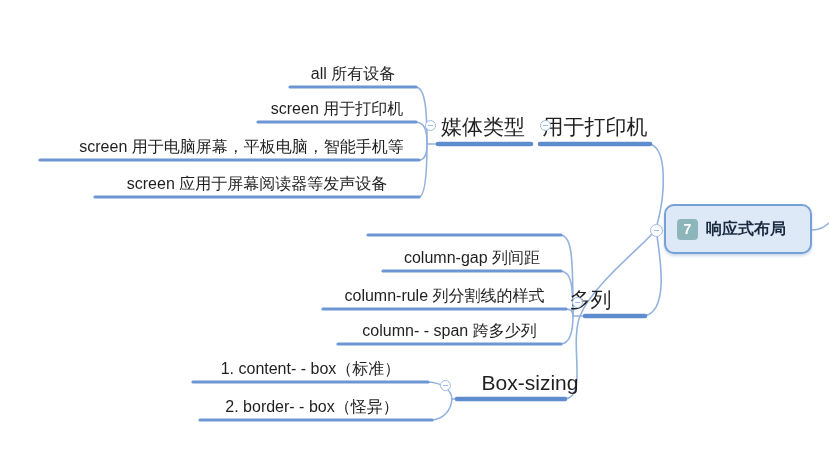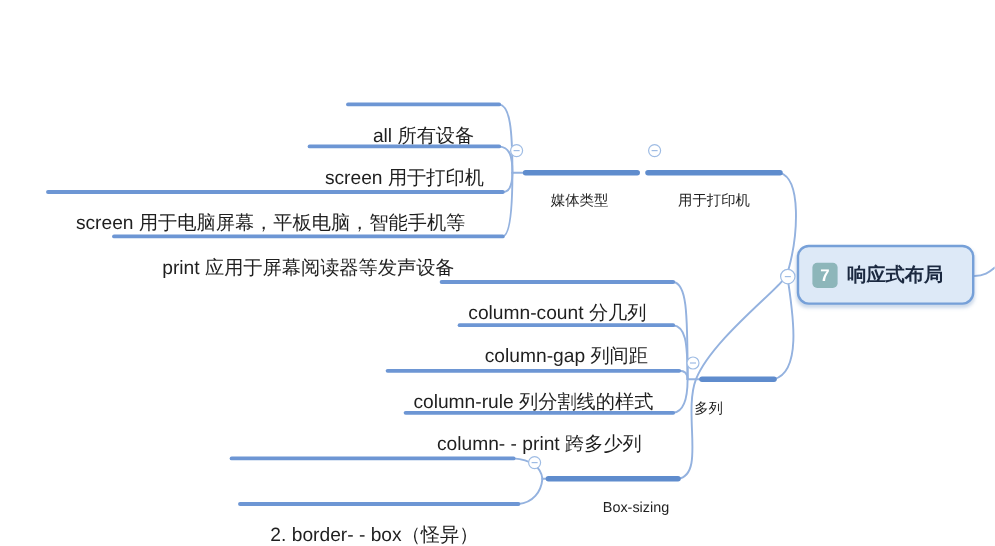--- a/index.html
+++ b/index.html
@@ -13,23 +13,22 @@
   }
   svg.lines{position:absolute;left:0;top:0;}
   svg .curve path{fill:none;stroke:var(--curve-line,#94b2df);stroke-width:1.6;stroke-linecap:round;}
   svg .leafline path{fill:none;stroke:var(--leaf-line,#6d96d4);stroke-width:3.2;stroke-linecap:round;}
   svg .branchline path{fill:none;stroke:var(--branch-line,#5f8ccd);stroke-width:4.6;stroke-linecap:round;}
 
   .node{
     position:absolute;text-align:center;white-space:nowrap;
     font-size:16px;line-height:20px;color:var(--node-text,#1f1f1f);
     cursor:default;
-    margin-top:40px;
   }
-  .node.branch{font-size:12px;line-height:22px;}
+  .node.branch{font-size:21px;line-height:22px;}
 
   .root-node{
     position:absolute;left:664px;top:204px;width:148px;height:50px;
     box-sizing:border-box;
     background:var(--root-fill,#dde9f7);
     border:2.5px solid var(--root-border,#76a0d8);
     border-radius:10px;
     box-shadow:0 2px 3px rgba(110,145,195,.35);
     display:flex;align-items:center;padding-left:11px;
   }
@@ -91,32 +90,32 @@
     <g class="branchline">
       <path d="M438,144 L531,144"></path>
       <path d="M540,144 L650,144"></path>
       <path d="M585,316 L645,316"></path>
       <path d="M457,399 L565,399"></path>
     </g>
   </svg>
 
   <div class="node" style="left:290px;top:64px;width:126px">all 所有设备</div>
   <div class="node" style="left:258px;top:99px;width:158px">screen 用于打印机</div>
-  <div class="node" style="left:36px;top:137px;width:379px">screen 用于电脑屏幕，平板电脑，智能手机等</div>
-  <div class="node" style="left:95px;top:174px;width:324px">print 应用于屏幕阅读器等发声设备</div>
+  <div class="node" style="left:52px;top:137px;width:379px">screen 用于电脑屏幕，平板电脑，智能手机等</div>
+  <div class="node" style="left:95px;top:174px;width:324px">screen 应用于屏幕阅读器等发声设备</div>
 
   <div class="node branch" style="left:435px;top:116px;width:96px">媒体类型</div>
   <div class="node branch" style="left:540px;top:116px;width:110px">用于打印机</div>
 
-  <div class="node" style="left:368px;top:212px;width:193px">column-count 分几列</div>
   <div class="node" style="left:383px;top:248px;width:178px">column-gap 列间距</div>
   <div class="node" style="left:323px;top:286px;width:243px">column-rule 列分割线的样式</div>
-  <div class="node" style="left:338px;top:321px;width:223px">column- - print 跨多少列</div>
+  <div class="node" style="left:338px;top:321px;width:223px">column- - span 跨多少列</div>
   <div class="node branch" style="left:560px;top:289px;width:61px">多列</div>
 
+  <div class="node" style="left:193px;top:359px;width:235px">1. content- - box（标准）</div>
   <div class="node" style="left:196px;top:397px;width:232px">2. border- - box（怪异）</div>
   <div class="node branch" style="left:474px;top:372px;width:112px">Box-sizing</div>
 
   <div class="root-node">
     <span class="badge">7</span>
     <span class="root-label">响应式布局</span>
   </div>
 
   <div class="toggle" style="left:425px;top:120px">
     <i class="minus"></i>

